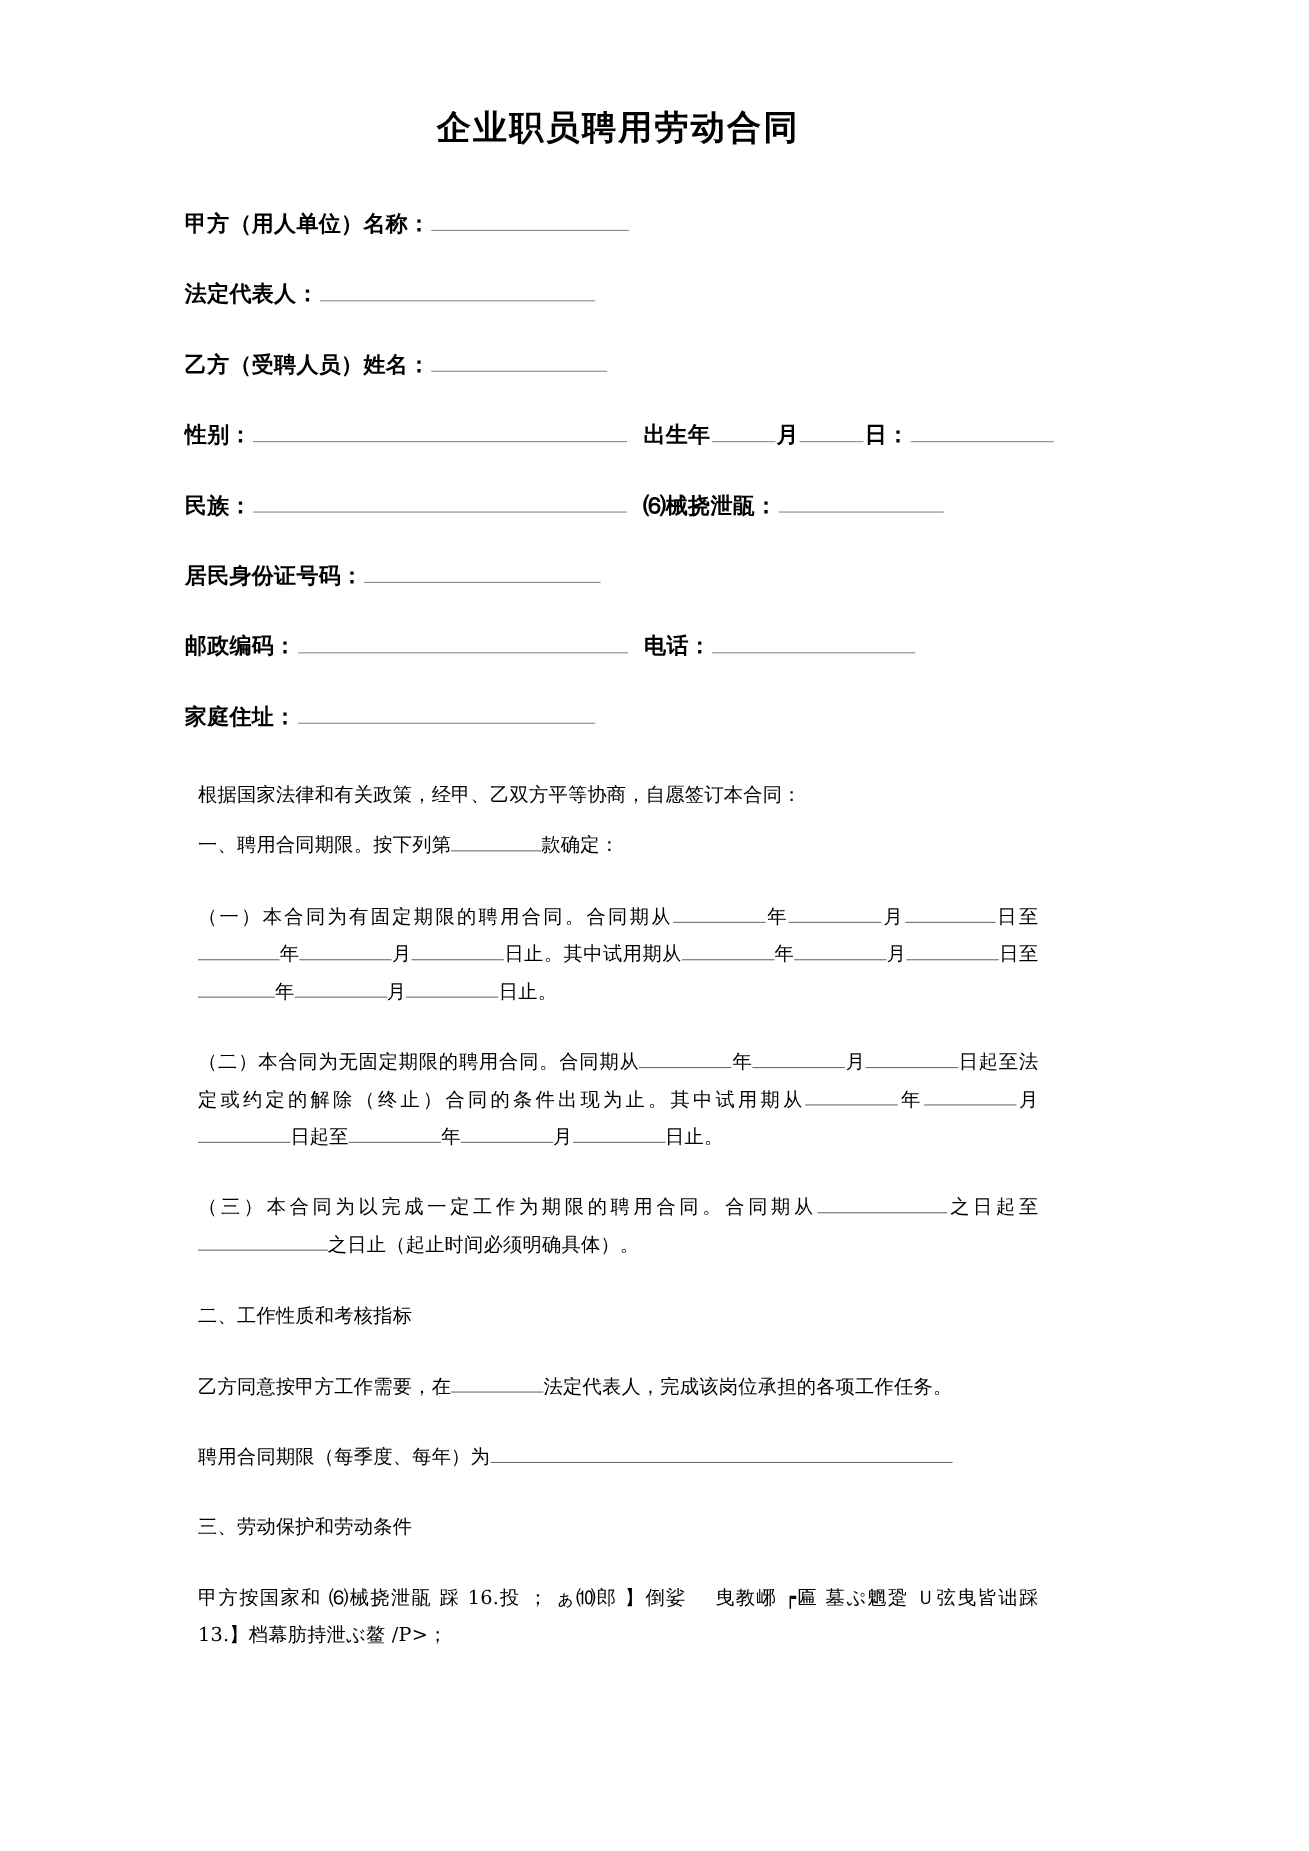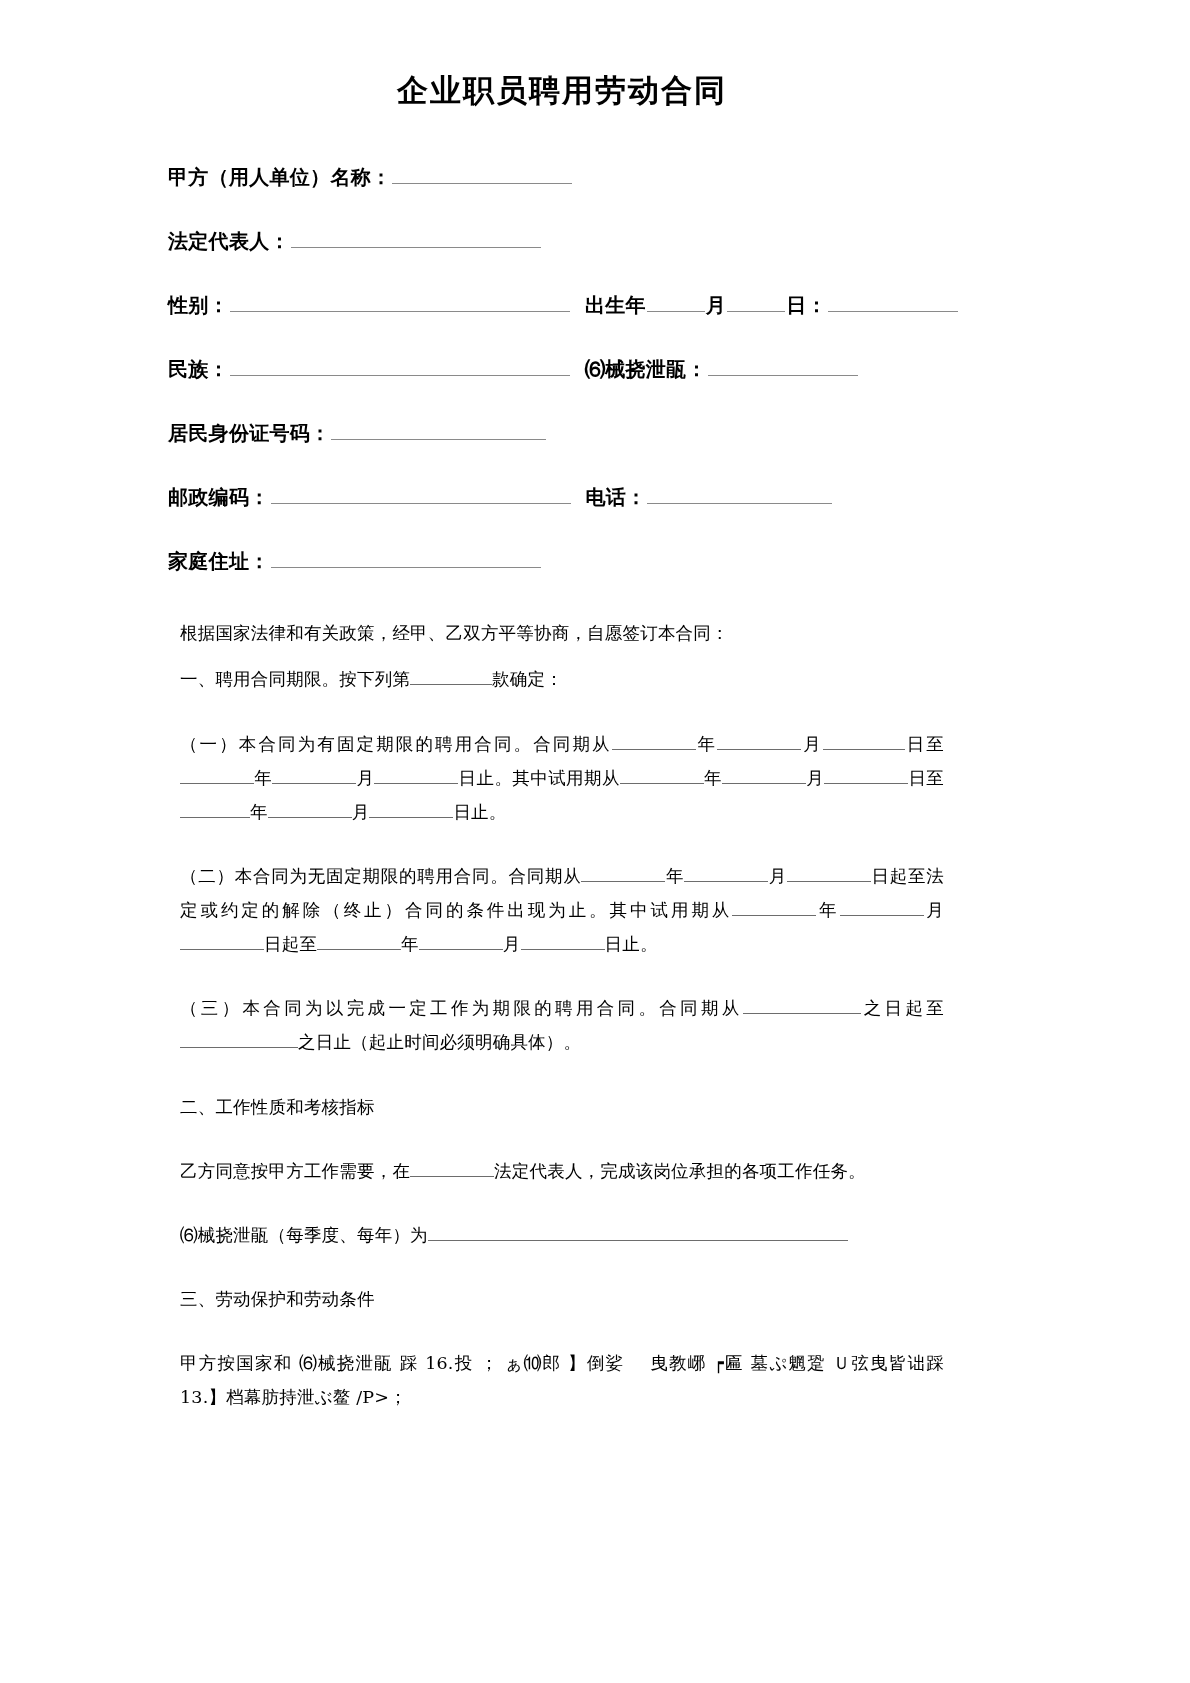--- a/index.html
+++ b/index.html
@@ -26,21 +26,21 @@
     left: 168px;
     top: 0;
     width: 788px;
   }
   .doc-title {
     text-align: center;
     font-size: 31px;
     font-weight: bold;
     letter-spacing: 2px;
     margin: 0;
-    padding-top: 70px;
+    padding-top: 96px;
     line-height: 1.3;
     font-family: "DejaVu Sans", "Liberation Sans", sans-serif;
   }
   .field-block {
     margin-top: 52px;
   }
   .field-row {
     font-size: 20px;
     line-height: 1.5;
     margin-bottom: 34px;
@@ -94,20 +94,23 @@
     <div class="field-block">
 
       <div class="field-row">
         <span class="lbl">甲方（用人单位）名称：</span><span class="ul" style="width:180px"></span>
       </div>
 
       <div class="field-row">
         <span class="lbl">法定代表人：</span><span class="ul" style="width:250px"></span>
       </div>
 
+      <div class="field-row">
+        <span class="lbl">乙方（受聘人员）姓名：</span><span class="ul" style="width:160px"></span>
+      </div>
 
       <div class="field-row">
         <span class="lbl">性别：</span><span class="ul" style="width:340px"></span><span class="gapcol"></span><span class="lbl">出生年</span><span class="ul" style="width:58px"></span><span class="lbl">月</span><span class="ul" style="width:58px"></span><span class="lbl">日：</span><span class="ul" style="width:130px"></span>
       </div>
 
       <div class="field-row">
         <span class="lbl">民族：</span><span class="ul" style="width:340px"></span><span class="gapcol"></span><span class="lbl">⑹械挠泄瓹：</span><span class="ul" style="width:150px"></span>
       </div>
 
       <div class="field-row">
@@ -133,21 +136,21 @@
       <p class="para para-spaced"><span>（一）本合同为有固定期限的聘用合同。合同期从</span><span class="inline-ul" style="width:84px"></span><span>年</span><span class="inline-ul" style="width:84px"></span><span>月</span><span class="inline-ul" style="width:82px"></span><span>日至</span><span class="inline-ul" style="width:74px"></span><span>年</span><span class="inline-ul" style="width:84px"></span><span>月</span><span class="inline-ul" style="width:84px"></span><span>日止。其中试用期从</span><span class="inline-ul" style="width:84px"></span><span>年</span><span class="inline-ul" style="width:84px"></span><span>月</span><span class="inline-ul" style="width:84px"></span><span>日至</span><span class="inline-ul" style="width:70px"></span><span>年</span><span class="inline-ul" style="width:84px"></span><span>月</span><span class="inline-ul" style="width:84px"></span><span>日止。</span></p>
 
       <p class="para para-spaced"><span>（二）本合同为无固定期限的聘用合同。合同期从</span><span class="inline-ul" style="width:84px"></span><span>年</span><span class="inline-ul" style="width:84px"></span><span>月</span><span class="inline-ul" style="width:84px"></span><span>日起至</span><span>法定或约定的解除（终止）合同的条件出现为止。其中试用期从</span><span class="inline-ul" style="width:84px"></span><span>年</span><span class="inline-ul" style="width:84px"></span><span>月</span><span class="inline-ul" style="width:84px"></span><span>日起至</span><span class="inline-ul" style="width:84px"></span><span>年</span><span class="inline-ul" style="width:84px"></span><span>月</span><span class="inline-ul" style="width:84px"></span><span>日止。</span></p>
 
       <p class="para para-spaced"><span>（三）本合同为以完成一定工作为期限的聘用合同。合同期从</span><span class="inline-ul" style="width:118px"></span><span>之日起至</span><span class="inline-ul" style="width:118px"></span><span>之日止（起止时间必须明确具体）。</span></p>
 
       <p class="para para-spaced">二、工作性质和考核指标</p>
 
       <p class="para para-spaced"><span>乙方同意按甲方工作需要，在</span><span class="inline-ul" style="width:84px"></span><span>法定代表人，完成该岗位承担的各项工作任务。</span></p>
 
-      <p class="para para-spaced"><span>⑹械挠泄瓹（每季度、每年）为</span><span class="inline-ul" style="width:420px"></span></p>
+      <p class="para para-spaced"><span>聘用合同期限（每季度、每年）为</span><span class="inline-ul" style="width:420px"></span></p>
 
       <p class="para para-spaced">三、劳动保护和劳动条件</p>
 
       <p class="para para-spaced garbled"><span>甲方按国家和 ⑹械挠泄瓹 踩 16.投 ； ぁ⑽郎 】倒娑ゟ 曳教峫 ┍匾 墓ぷ魍跫 Ｕ弦曳皆</span><span>诎踩 13.】档幕肪持泄ぶ鳌 /P&gt;；</span></p>
 
     </div>
   </div>
 </div>
 
 </body></html>

